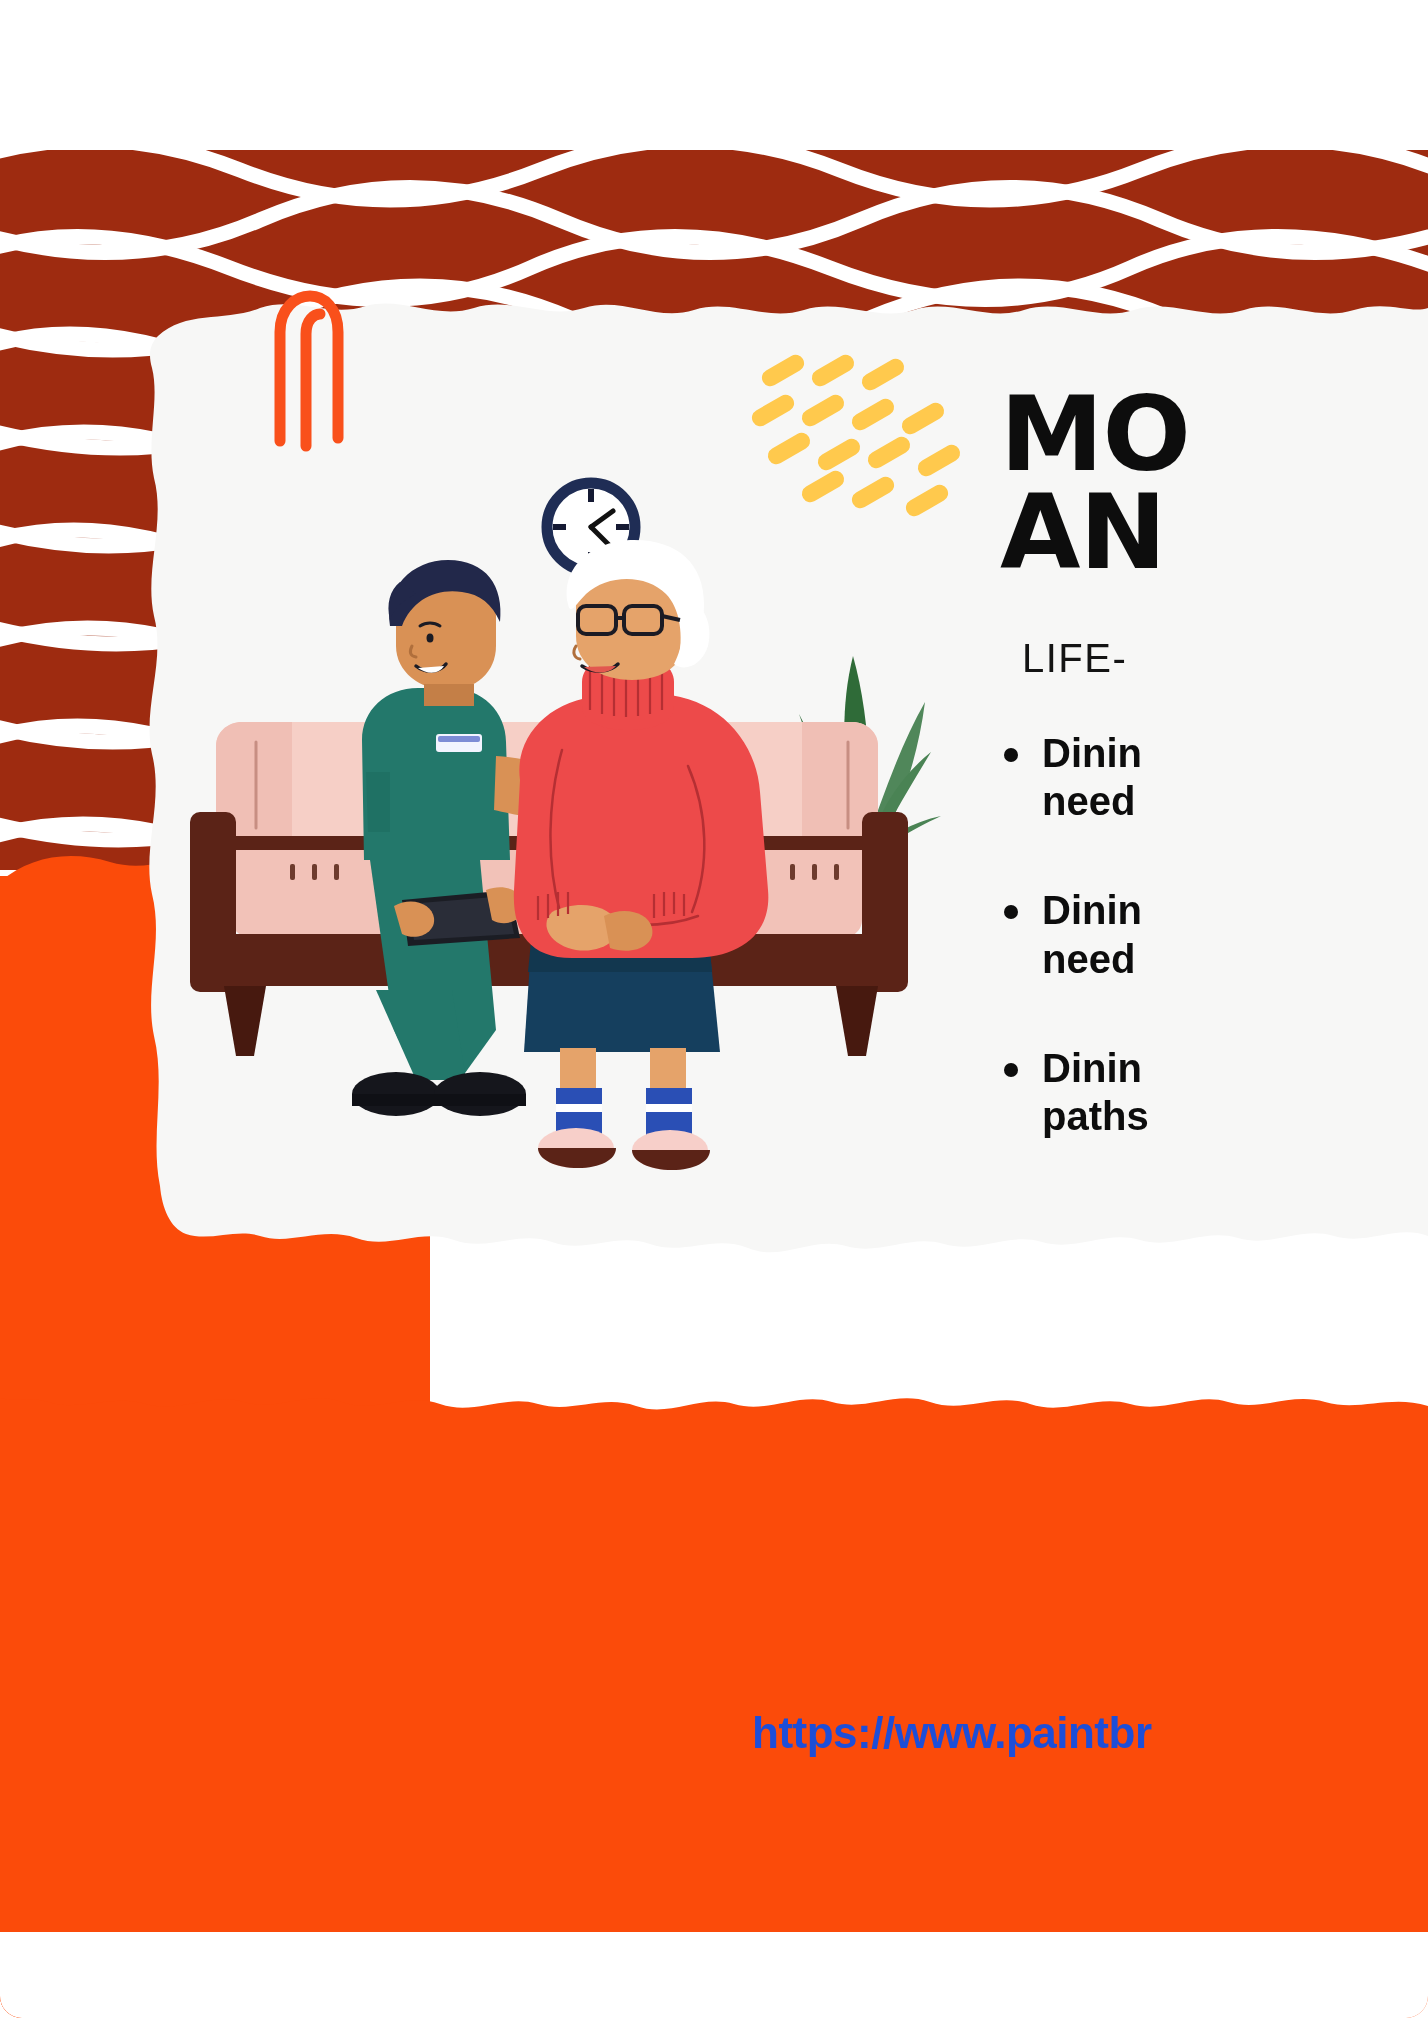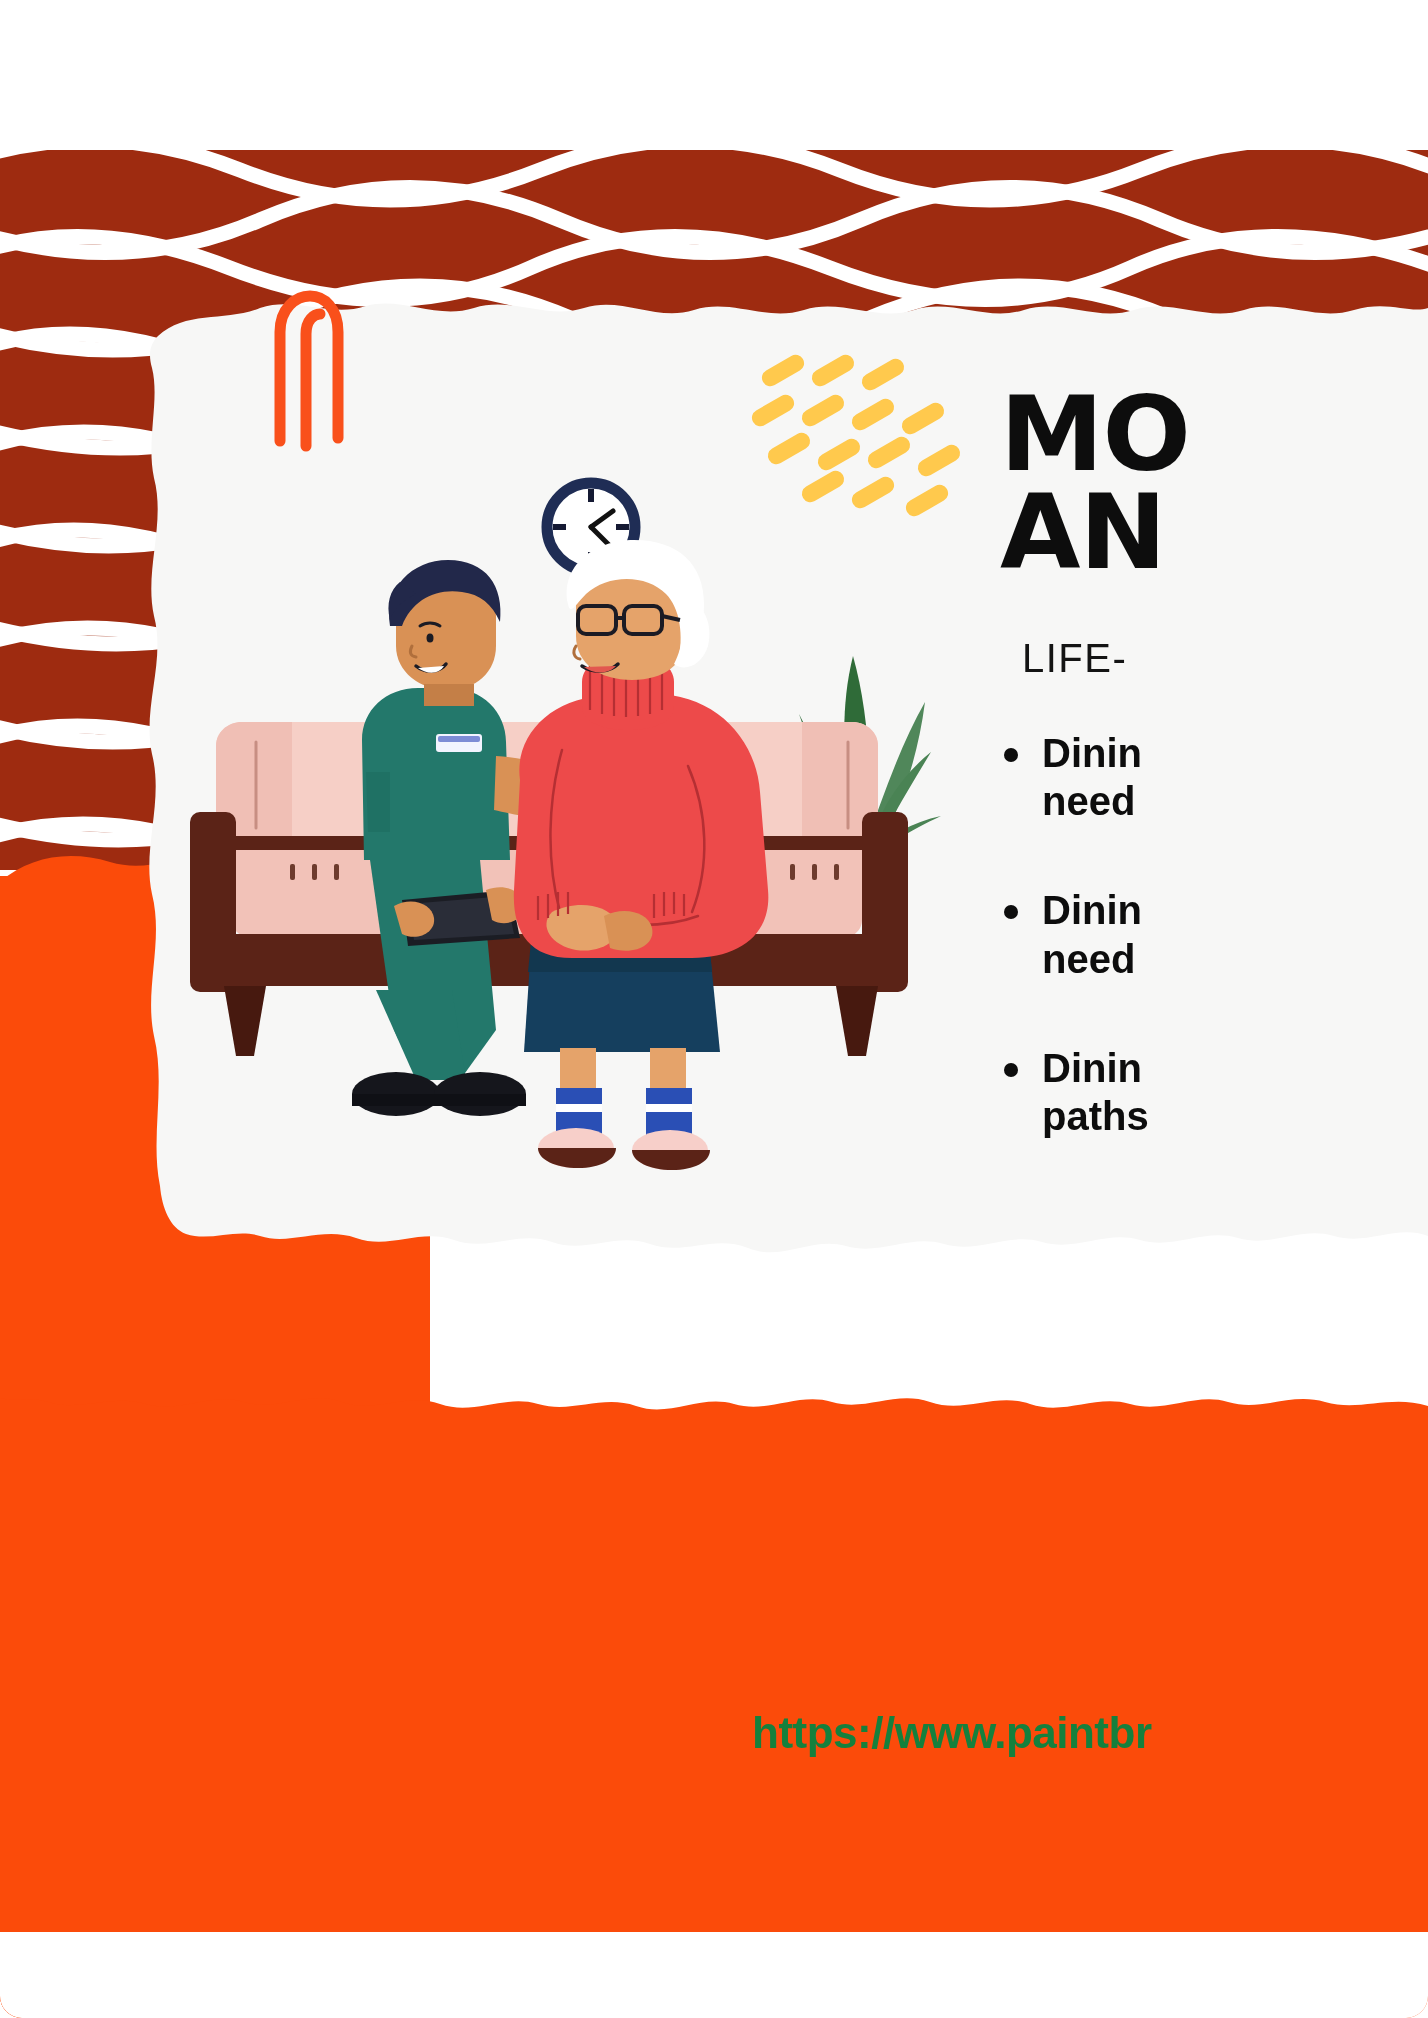--- a/index.html
+++ b/index.html
@@ -54,21 +54,21 @@
   .bullets li::before{
     content:"";position:absolute;left:4px;top:19px;
     width:14px;height:14px;border-radius:50%;background:#0d0d0d;
   }
 
   
   .url{
     position:absolute;z-index:10;
     left:752px;top:1708px;
     font-size:44px;font-weight:700;letter-spacing:-0.5px;
-    color:#15803d;white-space:nowrap;
+    color:#1d4ed8;white-space:nowrap;
   }
 
   
   .dashes{position:absolute;z-index:7;left:748px;top:360px;width:210px;height:160px;}
   .paperclip{position:absolute;z-index:7;left:262px;top:286px;width:80px;height:170px;}
   .clock{position:absolute;z-index:7;left:541px;top:477px;width:100px;height:100px;}
   .scene{position:absolute;z-index:7;left:180px;top:560px;width:760px;height:620px;}
   .plant{position:absolute;z-index:7;left:775px;top:640px;width:180px;height:280px;}
   svg{display:block;overflow:visible;}
 </style>

